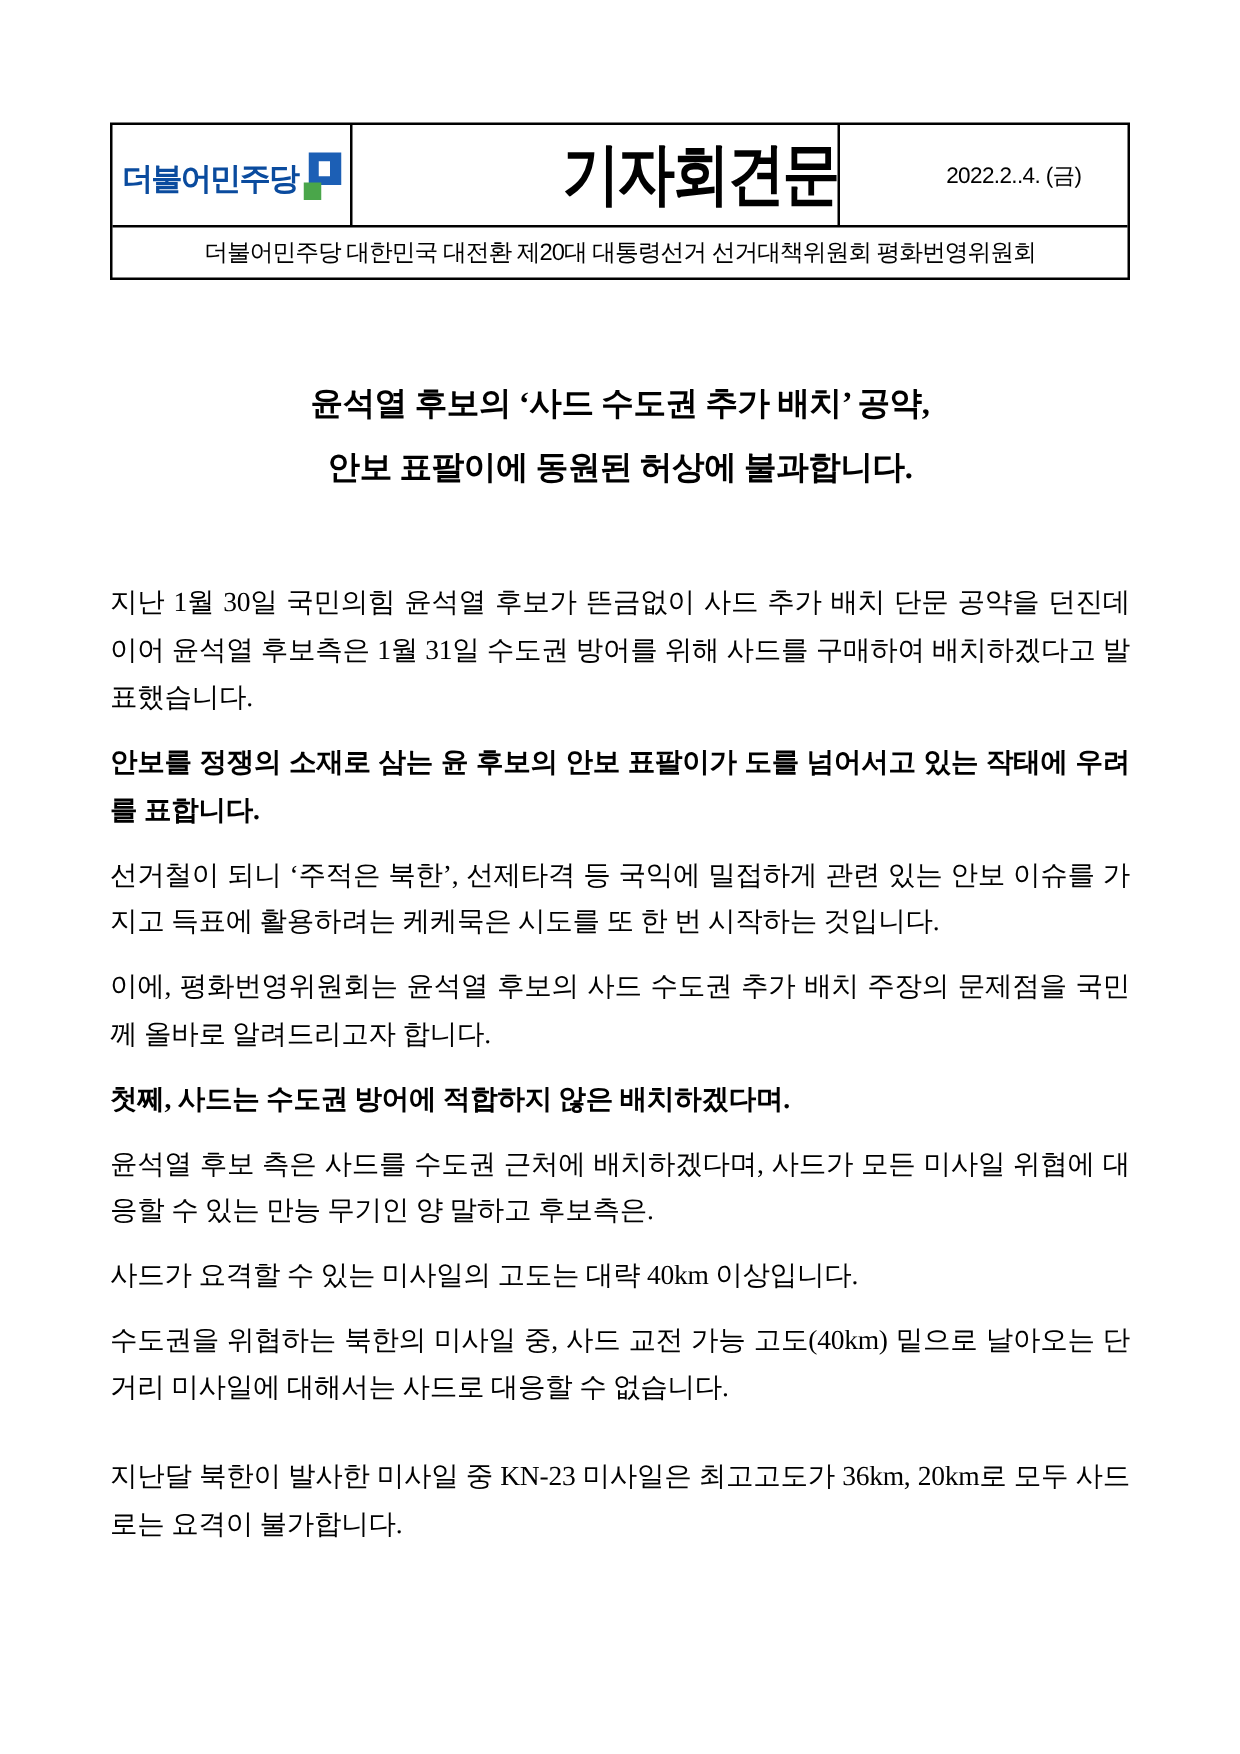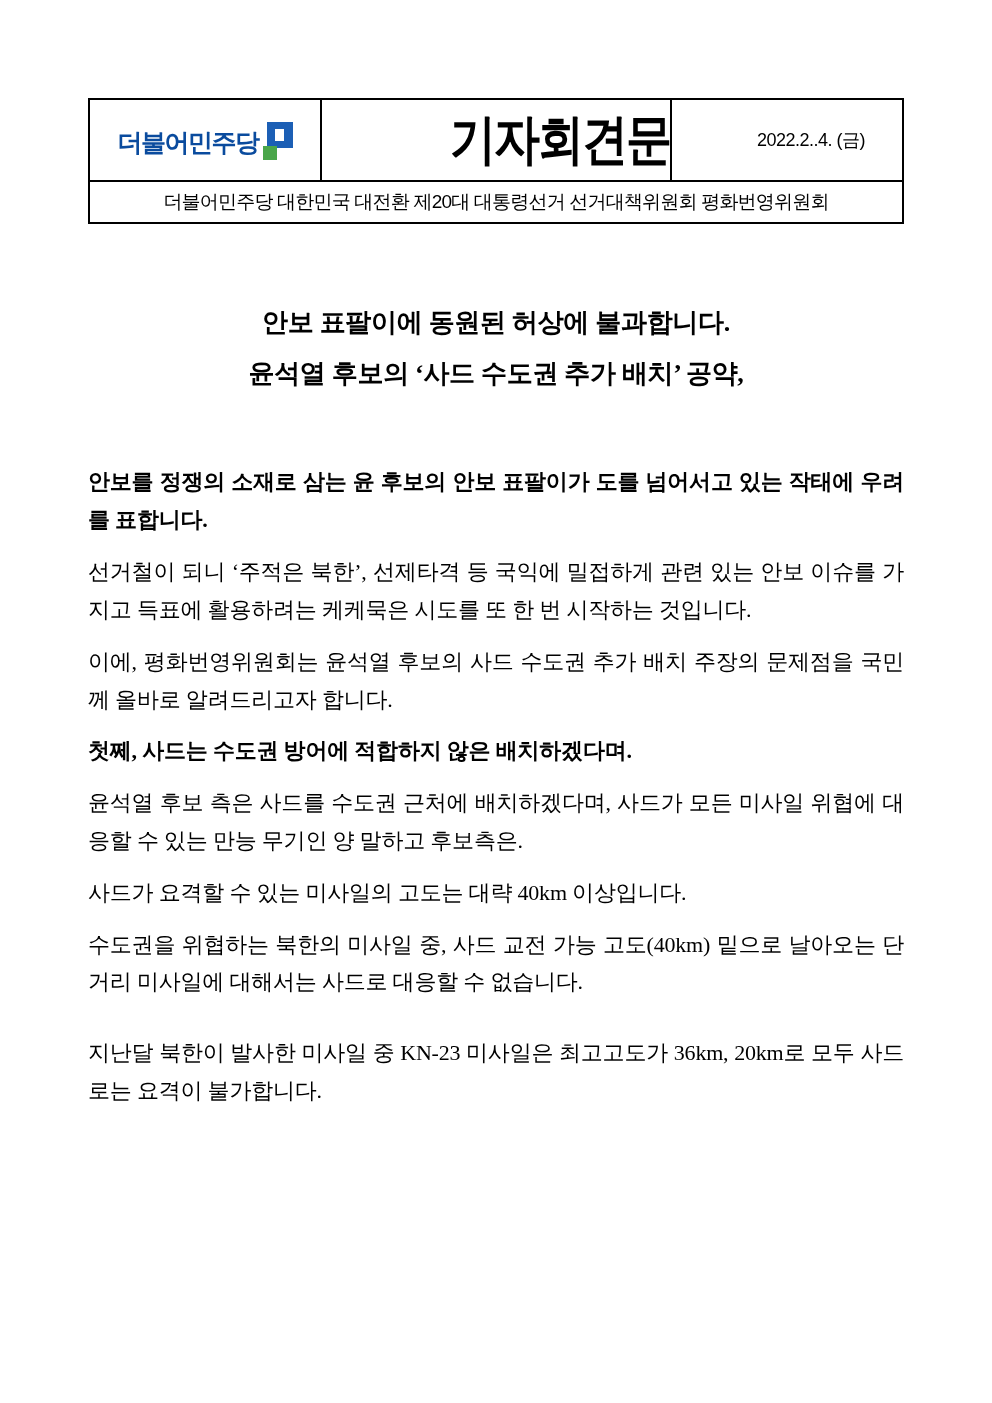--- a/index.html
+++ b/index.html
@@ -27,21 +27,21 @@
     border: 2px solid #000;
     width: 100%;
     box-sizing: border-box;
   }
   .header-top {
     display: flex;
     align-items: stretch;
     height: 80px;
   }
   .logo-cell {
-    width: 232px;
+    width: 192px;
     border-right: 2px solid #000;
     display: flex;
     align-items: center;
     justify-content: center;
     box-sizing: border-box;
   }
   .logo {
     display: flex;
     align-items: center;
     gap: 4px;
@@ -176,25 +176,26 @@
       </div>
 
     </div>
 
     <div class="header-bottom">
       <span class="org-line">더불어민주당 대한민국 대전환 제20대 대통령선거 선거대책위원회 평화번영위원회</span>
     </div>
   </div>
 
   <div class="headline">
+    <div>윤석열 후보의 ‘사드 수도권 추가 배치’ 공약,</div>
     <div>안보 표팔이에 동원된 허상에 불과합니다.</div>
-    <div>윤석열 후보의 ‘사드 수도권 추가 배치’ 공약,</div>
   </div>
 
   <div class="body-text">
+    <p class="para">지난 1월 30일 국민의힘 윤석열 후보가 뜬금없이 사드 추가 배치 단문 공약을 던진데 이어 윤석열 후보측은 1월 31일 수도권 방어를 위해 사드를 구매하여 배치하겠다고 발표했습니다.</p>
     <p class="para emph">안보를 정쟁의 소재로 삼는 윤 후보의 안보 표팔이가 도를 넘어서고 있는 작태에 우려를 표합니다.</p>
     <p class="para">선거철이 되니 ‘주적은 북한’, 선제타격 등 국익에 밀접하게 관련 있는 안보 이슈를 가지고 득표에 활용하려는 케케묵은 시도를 또 한 번 시작하는 것입니다.</p>
     <p class="para">이에, 평화번영위원회는 윤석열 후보의 사드 수도권 추가 배치 주장의 문제점을 국민께 올바로 알려드리고자 합니다.</p>
     <p class="para emph">첫쩨, 사드는 수도권 방어에 적합하지 않은 배치하겠다며.</p>
     <p class="para">윤석열 후보 측은 사드를 수도권 근처에 배치하겠다며, 사드가 모든 미사일 위협에 대응할 수 있는 만능 무기인 양 말하고 후보측은.</p>
     <p class="para">사드가 요격할 수 있는 미사일의 고도는 대략 40km 이상입니다.</p>
     <p class="para">수도권을 위협하는 북한의 미사일 중, 사드 교전 가능 고도(40km) 밑으로 날아오는 단거리 미사일에 대해서는 사드로 대응할 수 없습니다.</p>
     <p class="para">지난달 북한이 발사한 미사일 중 KN-23 미사일은 최고고도가 36km, 20km로 모두 사드로는 요격이 불가합니다.</p>
   </div>
 

